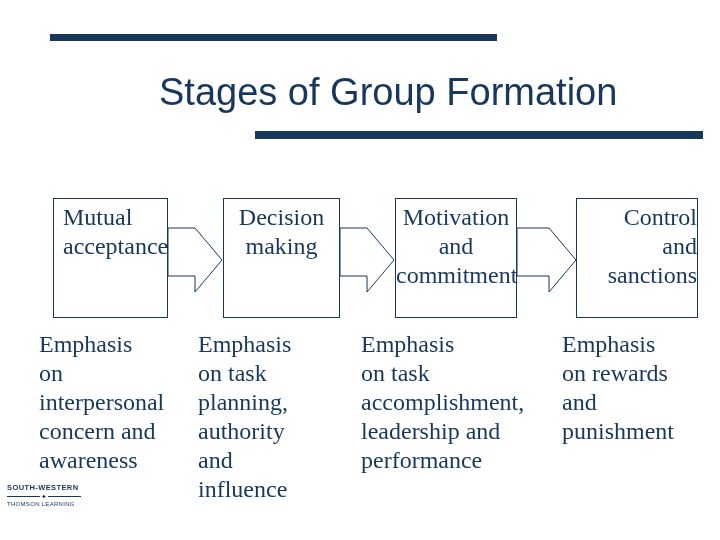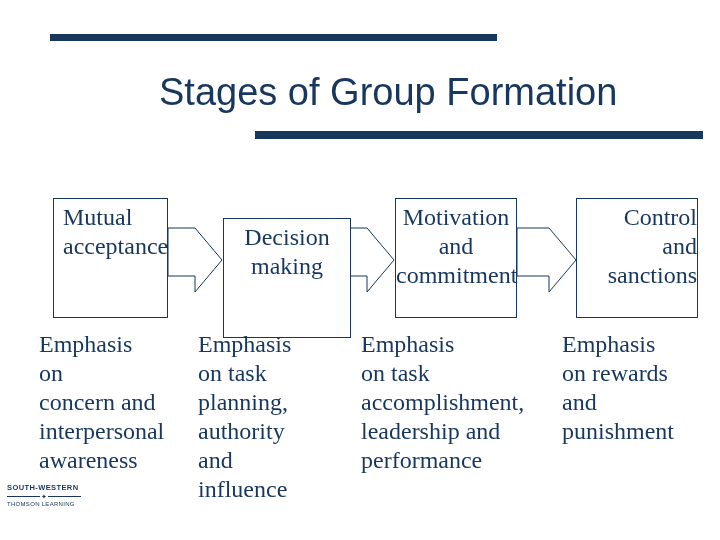--- a/index.html
+++ b/index.html
@@ -53,21 +53,21 @@
     height: 120px;
     box-sizing: border-box;
     background: #ffffff;
     border: 1px solid #17375D;
     font-size: 24px;
     line-height: 29px;
     text-align: center;
     padding-top: 4px;
   }
   .stage-box.b1 { left: 53px;  width: 115px; text-align: left; padding-left: 9px; }
-  .stage-box.b2 { left: 223px; width: 128px; margin-top: 20px; }
+  .stage-box.b2 { left: 223px; width: 117px; }
   .stage-box.b3 { left: 395px; width: 122px; }
   .stage-box.b4 { left: 576px; width: 122px; text-align: right; }
 
   
   .arrows-layer {
     position: absolute;
     left: 0; top: 0;
     width: 720px; height: 540px;
     pointer-events: none;
   }
@@ -162,22 +162,22 @@
 
   <div class="stage-box b4">
     <div>Control</div>
     <div>and</div>
     <div>sanctions</div>
   </div>
 
   <div class="emphasis c1">
     <div>Emphasis</div>
     <div>on</div>
+    <div>interpersonal</div>
     <div>concern and</div>
-    <div>interpersonal</div>
     <div>awareness</div>
   </div>
 
   <div class="emphasis c2">
     <div>Emphasis</div>
     <div>on task</div>
     <div>planning,</div>
     <div>authority</div>
     <div>and</div>
     <div>influence</div>

